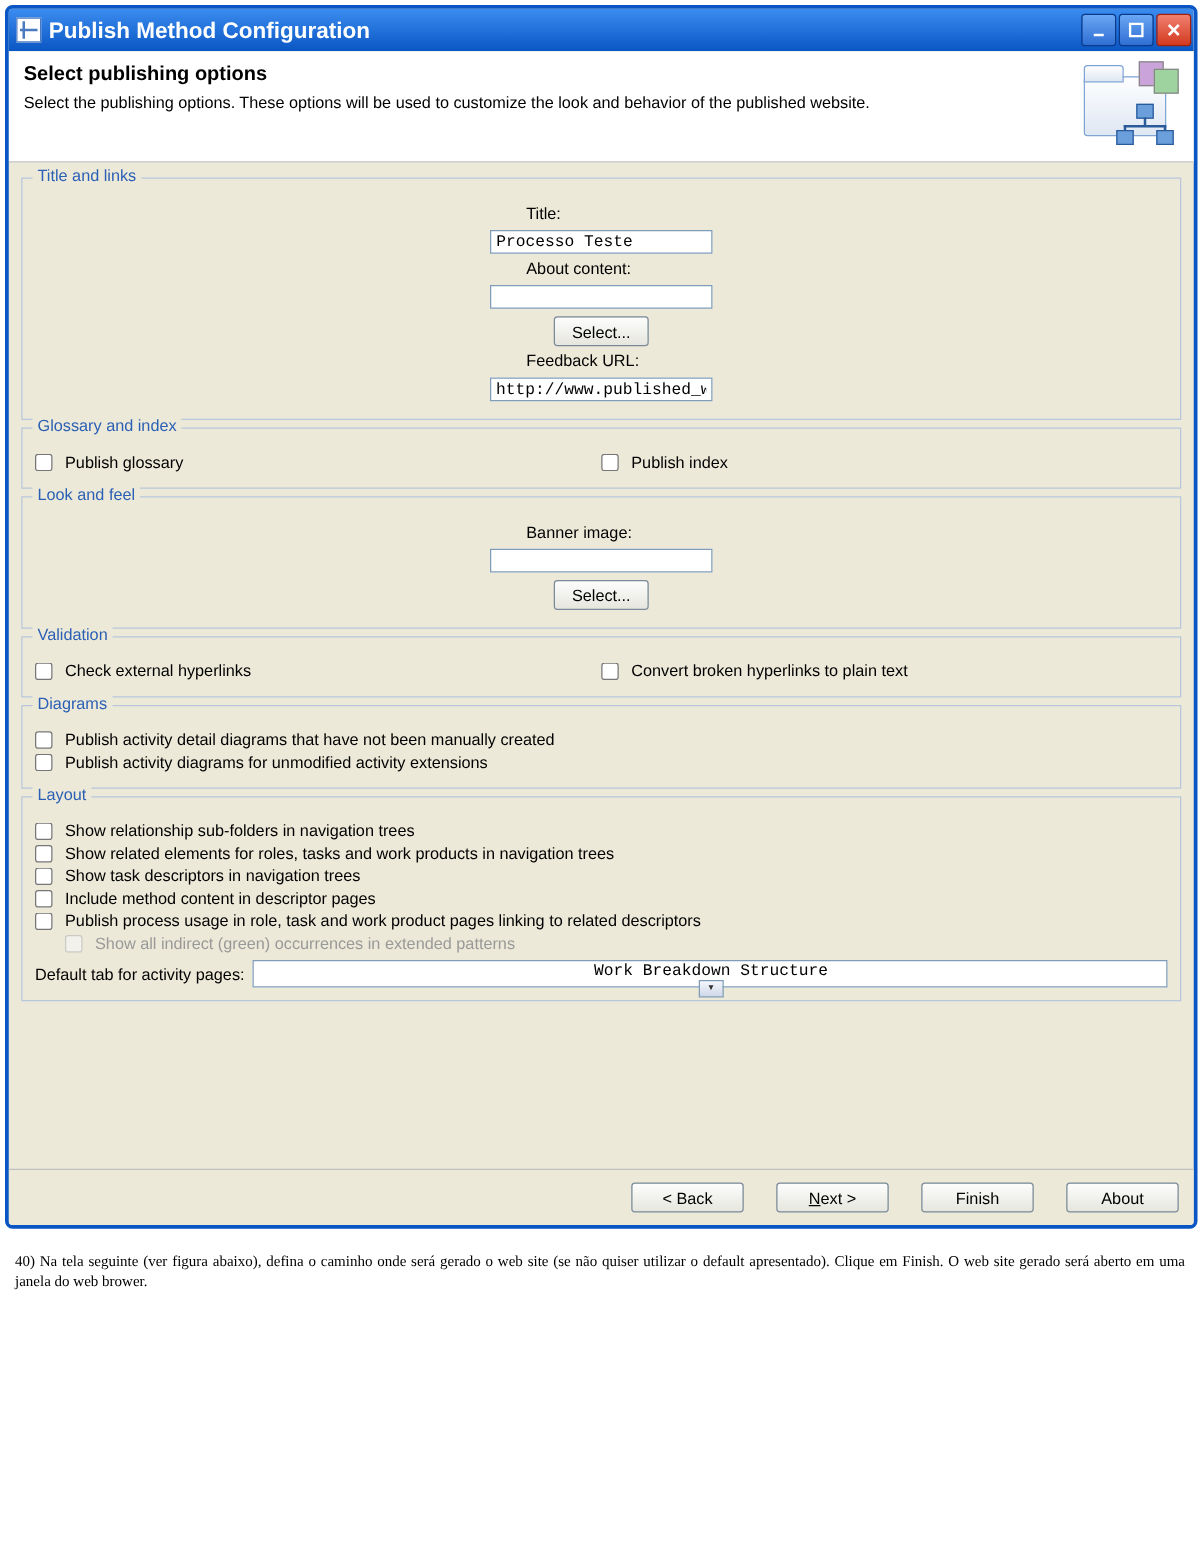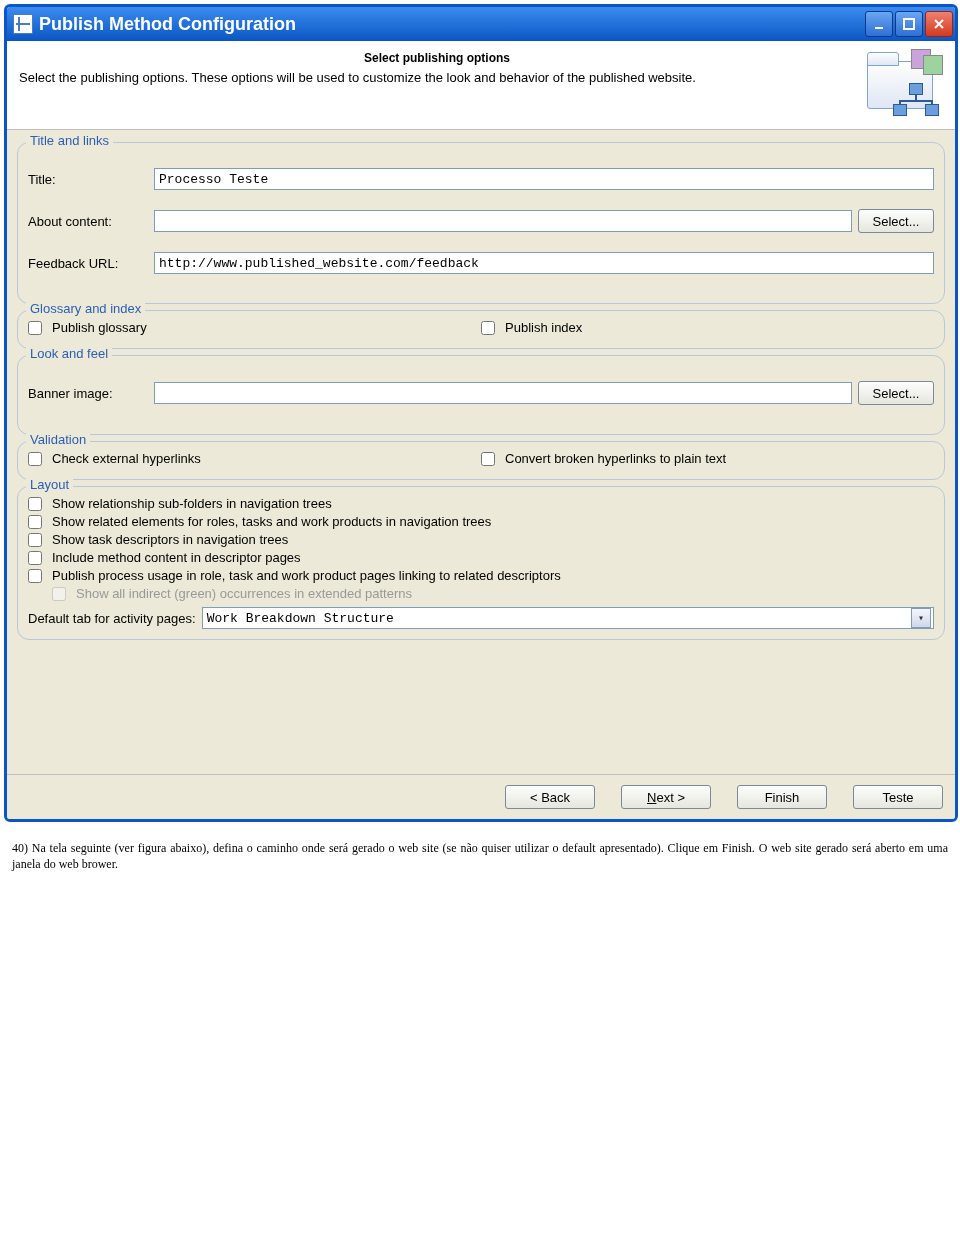--- a/index.html
+++ b/index.html
@@ -59,21 +59,21 @@
     background: linear-gradient(#f08070,#d33a1f);
     border-color:#a02010;
   }
   .header-pane {
     background:#fff;
     padding:8px 12px 10px 12px;
     border-bottom:1px solid #c0c0c0;
     display:flex;
   }
   .header-text { flex:1; }
-  .header-text h1 { font-size:12px; font-weight:bold; margin:2px 0 4px 0;text-align:center; }
+  .header-text h1 { font-size:16px; font-weight:bold; margin:2px 0 4px 0; }
   .header-text p  { font-size:13px; margin:0; line-height:1.35; }
   .header-icon {
     width:80px; height:70px; margin-left:8px; position:relative;
   }
   .folder {
     position:absolute; left:4px; top:12px; width:64px; height:46px;
     background:linear-gradient(#fefefe,#dfe7f3);
     border:1px solid #7fa4d6; border-radius:3px;
   }
   .folder::before {
@@ -85,32 +85,32 @@
   .sw2 { right:0;  top:6px; background:#9ed29e; }
   .orgbox { position:absolute; right:4px; bottom:2px; width:46px; height:34px; }
   .ob { position:absolute; width:12px; height:10px; background:#6b9fdc; border:1px solid #2a5a9a; }
   .obline { position:absolute; background:#2a5a9a; }
 
   .content {
     padding: 6px 8px 8px 8px;
   }
   .group {
     border:1px solid #b8c7dc;
-    border-radius:12px;
+    border-radius:0;
     margin:6px 2px;
-    padding:6px 10px 10px 10px;
+    padding:16px 10px 10px 10px;
     position:relative;
     background:#ece9d8;
   }
   .group > .legend {
     position:absolute; top:-10px; left:8px;
     background:#ece9d8; padding:0 4px;
     color:#2a5fb5; font-size:13px;
   }
-  .row { display:flex; align-items:center; gap:6px; margin:19px 0; }
+  .row { display:flex; align-items:center; gap:6px; margin:4px 0;flex-direction:column; }
   .row label.fld { width:120px; font-size:13px; }
   input[type=text].tf, .select-box {
     flex:1; height:22px;
     border:1px solid #7f9db9; background:#fff;
     font-family:Liberation Mono, monospace; font-size:13px;
     padding:1px 4px; box-sizing:border-box;
   }
   .btn {
     height:24px; min-width:76px;
     background:linear-gradient(#fdfdfd,#e6e6de);
@@ -125,20 +125,21 @@
   input[type=checkbox] {
     width:14px; height:14px; margin:0 4px 0 0;
     accent-color:#7f9db9;
   }
   .cb-orange { accent-color:#d9a640; }
   .select-wrap { display:flex; align-items:center; gap:6px; margin-top:6px; }
   .select-wrap label { font-size:13px; }
   .select-box {
     display:flex; align-items:center; justify-content:space-between;
     padding:0 2px 0 4px;
+    flex-direction:column;
   }
   .select-box .dd {
     width:18px; height:18px;
     background:linear-gradient(#f4f6fb,#cfd8ea);
     border:1px solid #7f9db9;
     display:flex; align-items:center; justify-content:center;
     font-size:10px; color:#333;
   }
   .spacer { height:120px; }
   .footer {
@@ -253,20 +254,31 @@
           <input type="checkbox" style="">
           <span>Check external hyperlinks</span>
         </div>
         <div class="col cb-row">
           <input type="checkbox" style="">
           <span>Convert broken hyperlinks to plain text</span>
         </div>
       </div>
     </div>
 
+    <div class="group">
+      <span class="legend">Diagrams</span>
+      <div class="cb-row">
+        <input type="checkbox" style="">
+        <span>Publish activity detail diagrams that have not been manually created</span>
+      </div>
+      <div class="cb-row">
+        <input type="checkbox" style="">
+        <span>Publish activity diagrams for unmodified activity extensions</span>
+      </div>
+    </div>
 
     <div class="group">
       <span class="legend">Layout</span>
       <div class="cb-row">
         <input type="checkbox" style="">
         <span>Show relationship sub-folders in navigation trees</span>
       </div>
       <div class="cb-row">
         <input type="checkbox" style="">
         <span>Show related elements for roles, tasks and work products in navigation trees</span>
@@ -296,17 +308,17 @@
       </div>
     </div>
 
     <div class="spacer"></div>
   </div>
 
   <div class="footer">
     <button class="btn">&lt; Back</button>
     <button class="btn"><u>N</u><span>ext &gt;</span></button>
     <button class="btn">Finish</button>
-    <button class="btn">Teste</button>
+    <button class="btn">About</button>
   </div>
 </div>
 
 <div class="caption">40) Na tela seguinte (ver figura abaixo), defina o caminho onde será gerado o web site (se não quiser utilizar o default apresentado). Clique em Finish. O web site gerado será aberto em uma janela do web brower.</div>
 
 </body></html>

